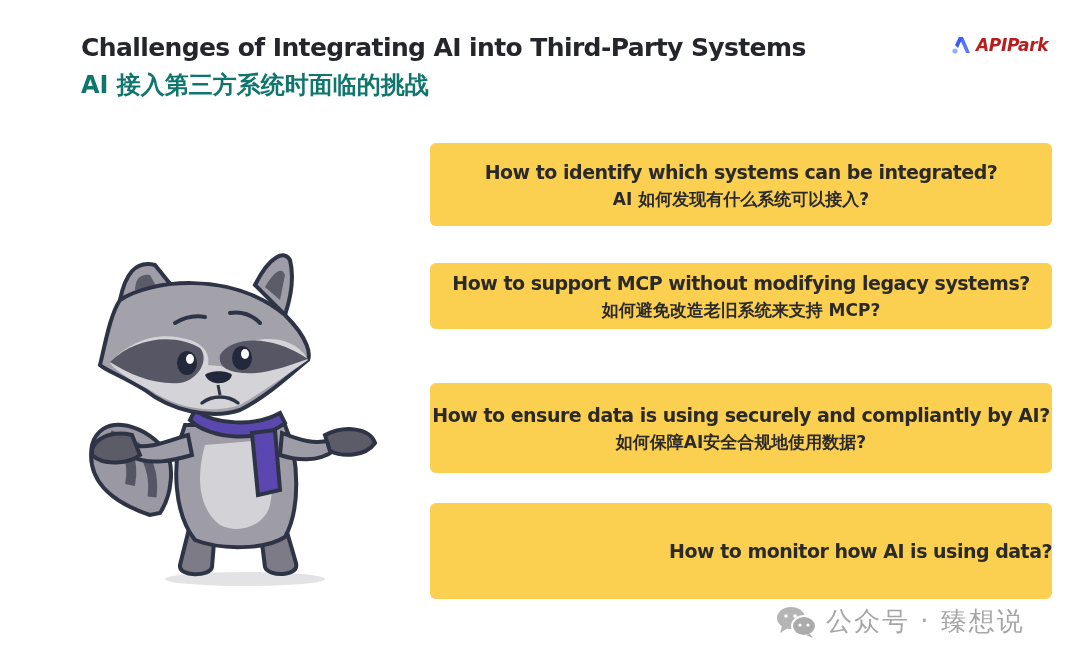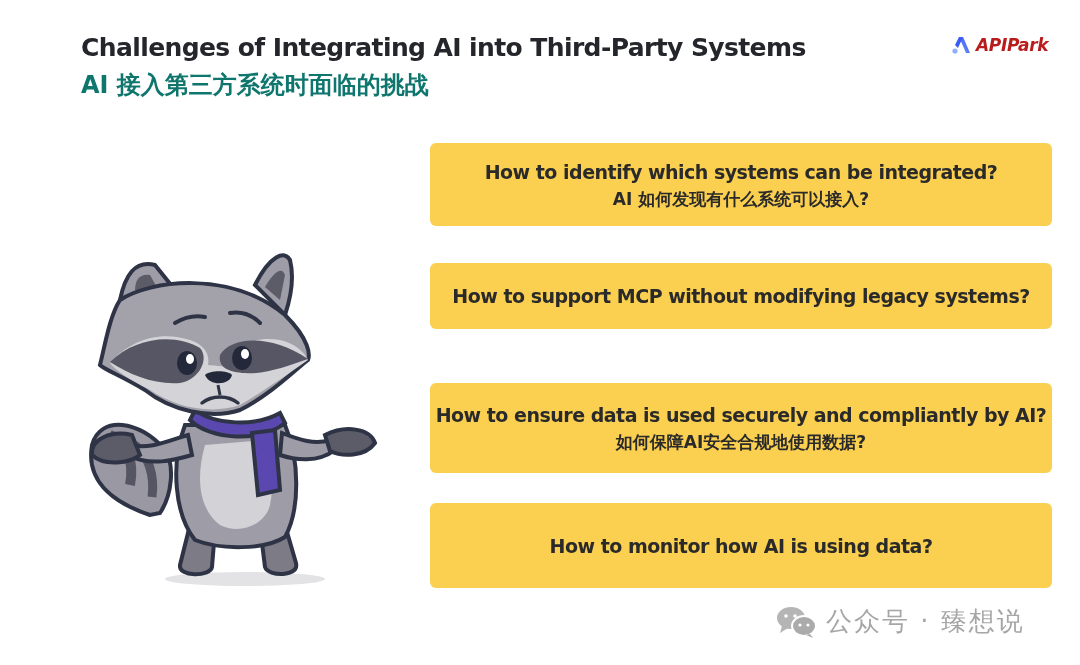--- a/index.html
+++ b/index.html
@@ -14,21 +14,21 @@
     .brand-logo { width: 22px; height: 22px; }
     .brand-name { font-size: 17px; font-weight: bold; color: #b91c1c; letter-spacing: -0.3px; font-style: italic; }
 
     .card { position: absolute; left: 430px; width: 622px; background: #fbcf4f; border-radius: 6px;
             display: flex; flex-direction: column; align-items: center; justify-content: center; text-align: center; }
     .card-en { font-size: 19px; font-weight: bold; line-height: 28px; color: #2a2a2a; letter-spacing: -0.5px; white-space: nowrap; }
     .card-zh { font-size: 17px; font-weight: bold; line-height: 26px; color: #2a2a2a; white-space: nowrap; }
     .c1 { top: 143px; height: 83px; }
     .c2 { top: 263px; height: 66px; }
     .c3 { top: 383px; height: 90px; }
-    .c4 { top: 503px; height: 85px; }
+    .c4 { top: 503px; height: 96px; align-items: flex-end; }
 
     .mascot { position: absolute; left: 80px; top: 245px; width: 310px; height: 350px; }
 
     .watermark { position: absolute; left: 776px; top: 604px; display: flex; align-items: center; gap: 8px; color: #a9a9a9; }
     .wm-icon { width: 42px; height: 34px; }
     .wm-text { font-size: 26px; letter-spacing: 2px; color: #a6a6a6; white-space: nowrap; }
   </style>
 </head>
 <body>
 
@@ -96,23 +96,24 @@
     <path d="M122 158 C132 150 148 150 158 158" stroke="#2e3446" stroke-width="3.5" fill="none" stroke-linecap="round"></path>
   </g>
 </svg>
 
 <div class="card c1">
   <div class="card-en">How to identify which systems can be integrated?</div>
   <div class="card-zh">AI 如何发现有什么系统可以接入?</div>
 </div>
 <div class="card c2">
   <div class="card-en">How to support MCP without modifying legacy systems?</div>
+  <div class="card-zh">如何避免改造老旧系统来支持 MCP?</div>
 </div>
 <div class="card c3">
-  <div class="card-en">How to ensure data is used securely and compliantly by AI?</div>
+  <div class="card-en">How to ensure data is using securely and compliantly by AI?</div>
   <div class="card-zh">如何保障AI安全合规地使用数据?</div>
 </div>
 <div class="card c4">
   <div class="card-en">How to monitor how AI is using data?</div>
 </div>
 
 <div class="watermark">
   <svg class="wm-icon" viewBox="0 0 42 34">
     <ellipse cx="15" cy="13" rx="14" ry="11" fill="#b5b5b5"></ellipse>
     <path d="M6 21 L4 28 L12 23 Z" fill="#b5b5b5"></path>

